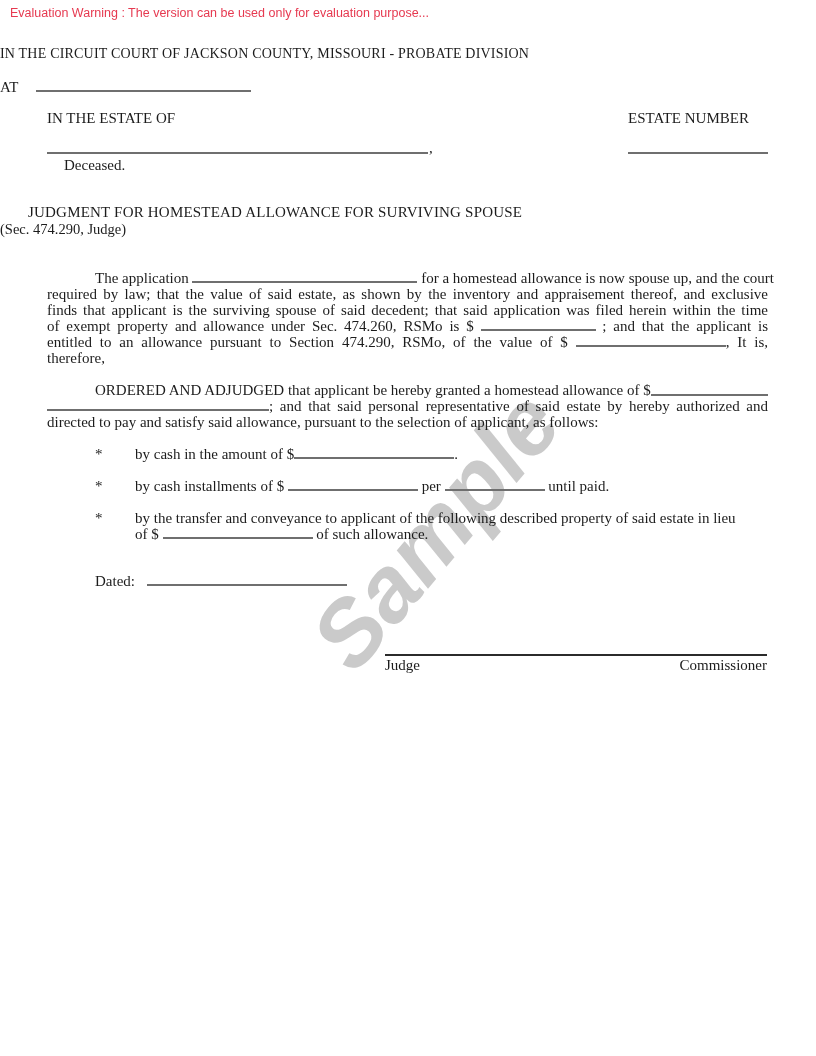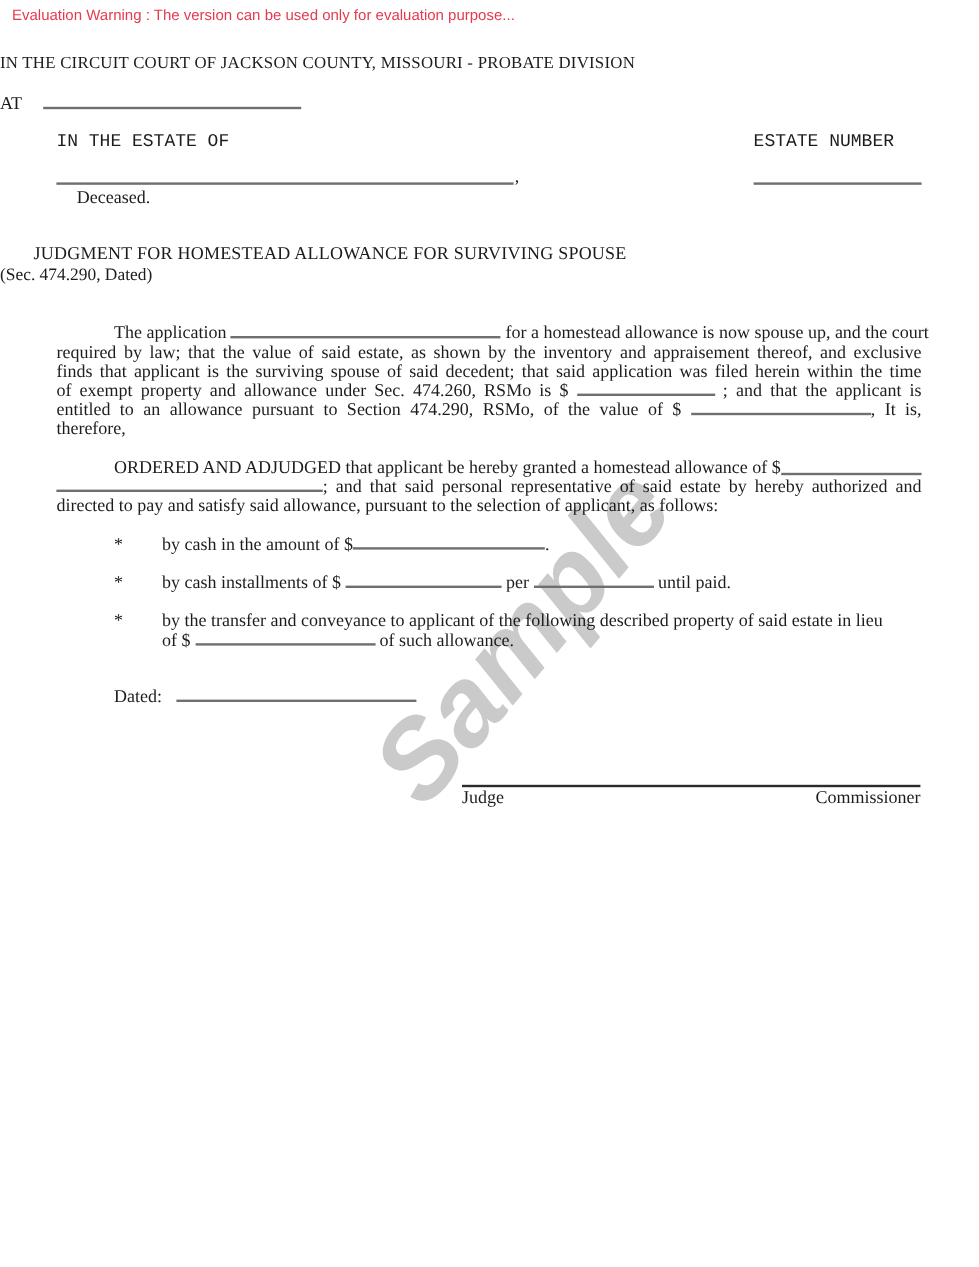--- a/index.html
+++ b/index.html
@@ -62,37 +62,37 @@
 
   <div class="abs layer warning" style="left:10px;top:6px;">Evaluation Warning : The version can be used only for evaluation purpose...</div>
 
   <div class="abs layer center heading" style="top:46px;">IN THE CIRCUIT COURT OF JACKSON COUNTY, MISSOURI - PROBATE DIVISION</div>
 
   <div class="abs layer center" style="top:79px;">
     <span>AT</span>
     <span class="bl" style="width:215px;margin-left:14px;"></span>
   </div>
 
-  <div class="abs layer estate-row" style="left:47px;top:110px;width:721px;font-family:Liberation Mono, monospace;">
+  <div class="abs layer estate-row" style="left:47px;top:110px;width:721px;">
     <span>IN THE ESTATE OF</span>
     <span style="width:140px;">ESTATE NUMBER</span>
   </div>
 
   <div class="abs layer name-row" style="left:47px;top:139px;width:721px;">
     <span class="name-left">
       <span class="bl" style="width:381px;"></span>
       <span class="comma">,</span>
     </span>
     <span class="bl" style="width:140px;"></span>
   </div>
 
   <div class="abs layer" style="left:64px;top:157px;">Deceased.</div>
 
   <div class="abs layer center doc-title" style="top:204px;margin-left:28px;">JUDGMENT FOR HOMESTEAD ALLOWANCE FOR SURVIVING SPOUSE</div>
-  <div class="abs layer center subtitle" style="top:221px;">(Sec. 474.290, Dated)</div>
+  <div class="abs layer center subtitle" style="top:221px;">(Sec. 474.290, Judge)</div>
 
   <div class="abs layer" style="left:47px;top:270px;width:721px;">
     <div class="line j"><span class="indent"></span><span>The application</span> <span class="bl" style="width:225px;"></span> <span>for a homestead allowance  is now spouse up, and the court</span></div>
     <div class="line j">required by law; that the value of said estate, as shown by the inventory and appraisement thereof, and exclusive</div>
     <div class="line j">finds that applicant is the surviving spouse of said decedent; that said application was filed herein within the time</div>
     <div class="line j"><span>of exempt property and allowance under Sec. 474.260, RSMo is $</span> <span class="bl" style="width:115px;"></span> <span>; and that the applicant is</span></div>
     <div class="line j"><span>entitled to an allowance pursuant to Section 474.290, RSMo, of the value of $</span> <span class="bl" style="width:150px;"></span><span>, It is,</span></div>
     <div class="line">therefore,</div>
   </div>
 

